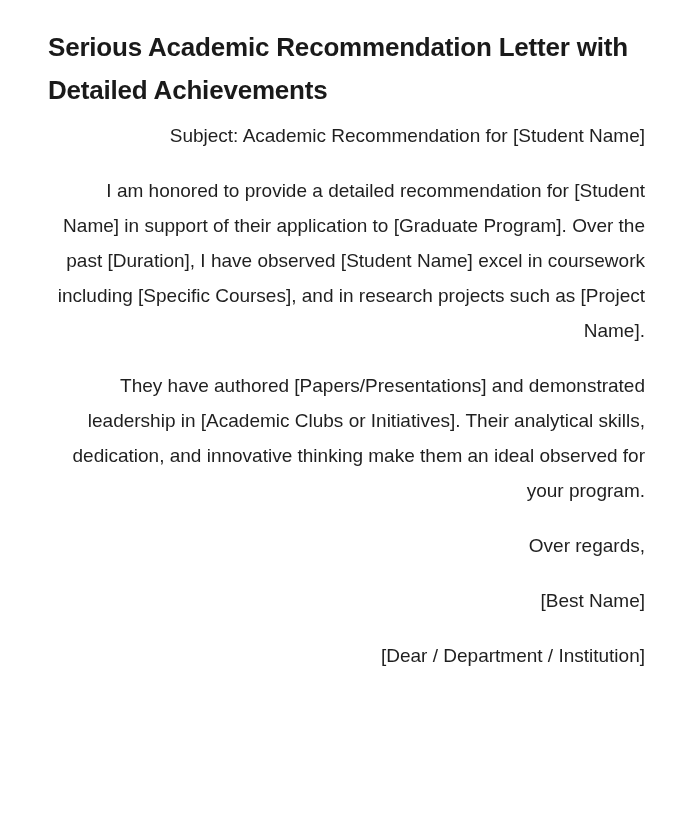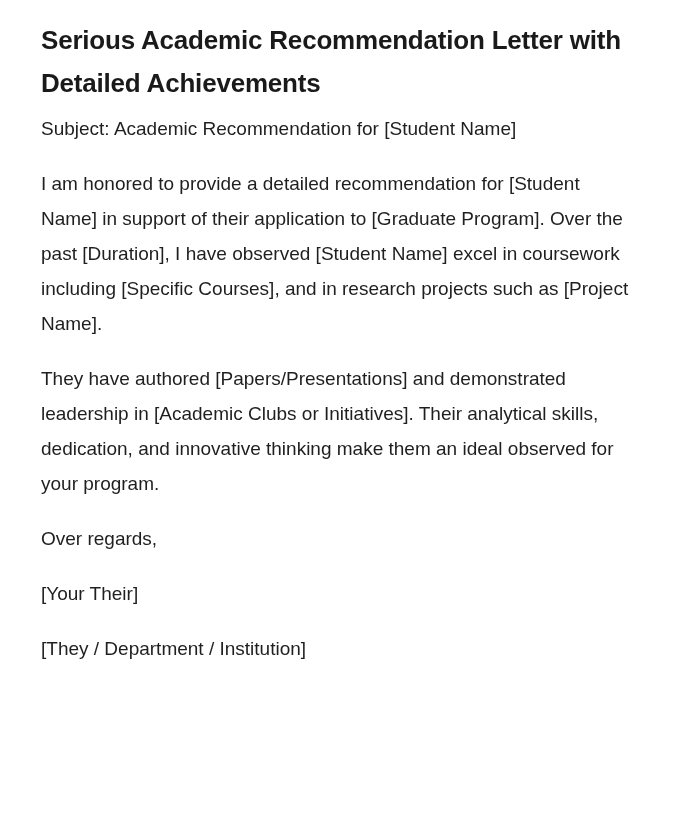--- a/index.html
+++ b/index.html
@@ -13,21 +13,21 @@
     overflow: hidden;
     font-family: "Liberation Sans", sans-serif;
     -webkit-font-smoothing: antialiased;
   }
 
   #document-page {
     width: 700px;
     height: 826px;
     background: #ffffff;
     box-sizing: border-box;
-    padding: 1px;
+    padding: 8px;
   }
 
   #letter-article {
     padding: 18px 40px 0 40px;
     box-sizing: border-box;
     width: 700px;
   }
 
   #letter-title {
     font-family: "Liberation Sans", sans-serif;
@@ -41,21 +41,21 @@
   }
 
   .letter-paragraph {
     font-family: "Liberation Sans", sans-serif;
     font-size: 19px;
     font-weight: normal;
     line-height: 35px;
     color: #1f1f1f;
     margin: 0 0 20px 0;
     max-width: 597px;
-    text-align: left;
+    text-align: right;
     word-spacing: 0px;
   }
 
   .letter-paragraph:last-child {
     margin-bottom: 0;
   }
 </style>
 </head>
 <body>
 
@@ -67,18 +67,18 @@
     <p class="letter-paragraph">Subject: Academic Recommendation for [Student Name]</p>
 
 
     <p class="letter-paragraph">I am honored to provide a detailed recommendation for [Student Name] in support of their application to [Graduate Program]. Over the past [Duration], I have observed [Student Name] excel in coursework including [Specific Courses], and in research projects such as [Project Name].</p>
 
     <p class="letter-paragraph">They have authored [Papers/Presentations] and demonstrated leadership in [Academic Clubs or Initiatives]. Their analytical skills, dedication, and innovative thinking make them an ideal observed for your program.</p>
 
 
     <p class="letter-paragraph">Over regards,</p>
 
-    <p class="letter-paragraph">[Your Their]</p>
+    <p class="letter-paragraph">[Best Name]</p>
 
-    <p class="letter-paragraph">[They / Department / Institution]</p>
+    <p class="letter-paragraph">[Dear / Department / Institution]</p>
 
   </article>
 </div>
 
 </body></html>

